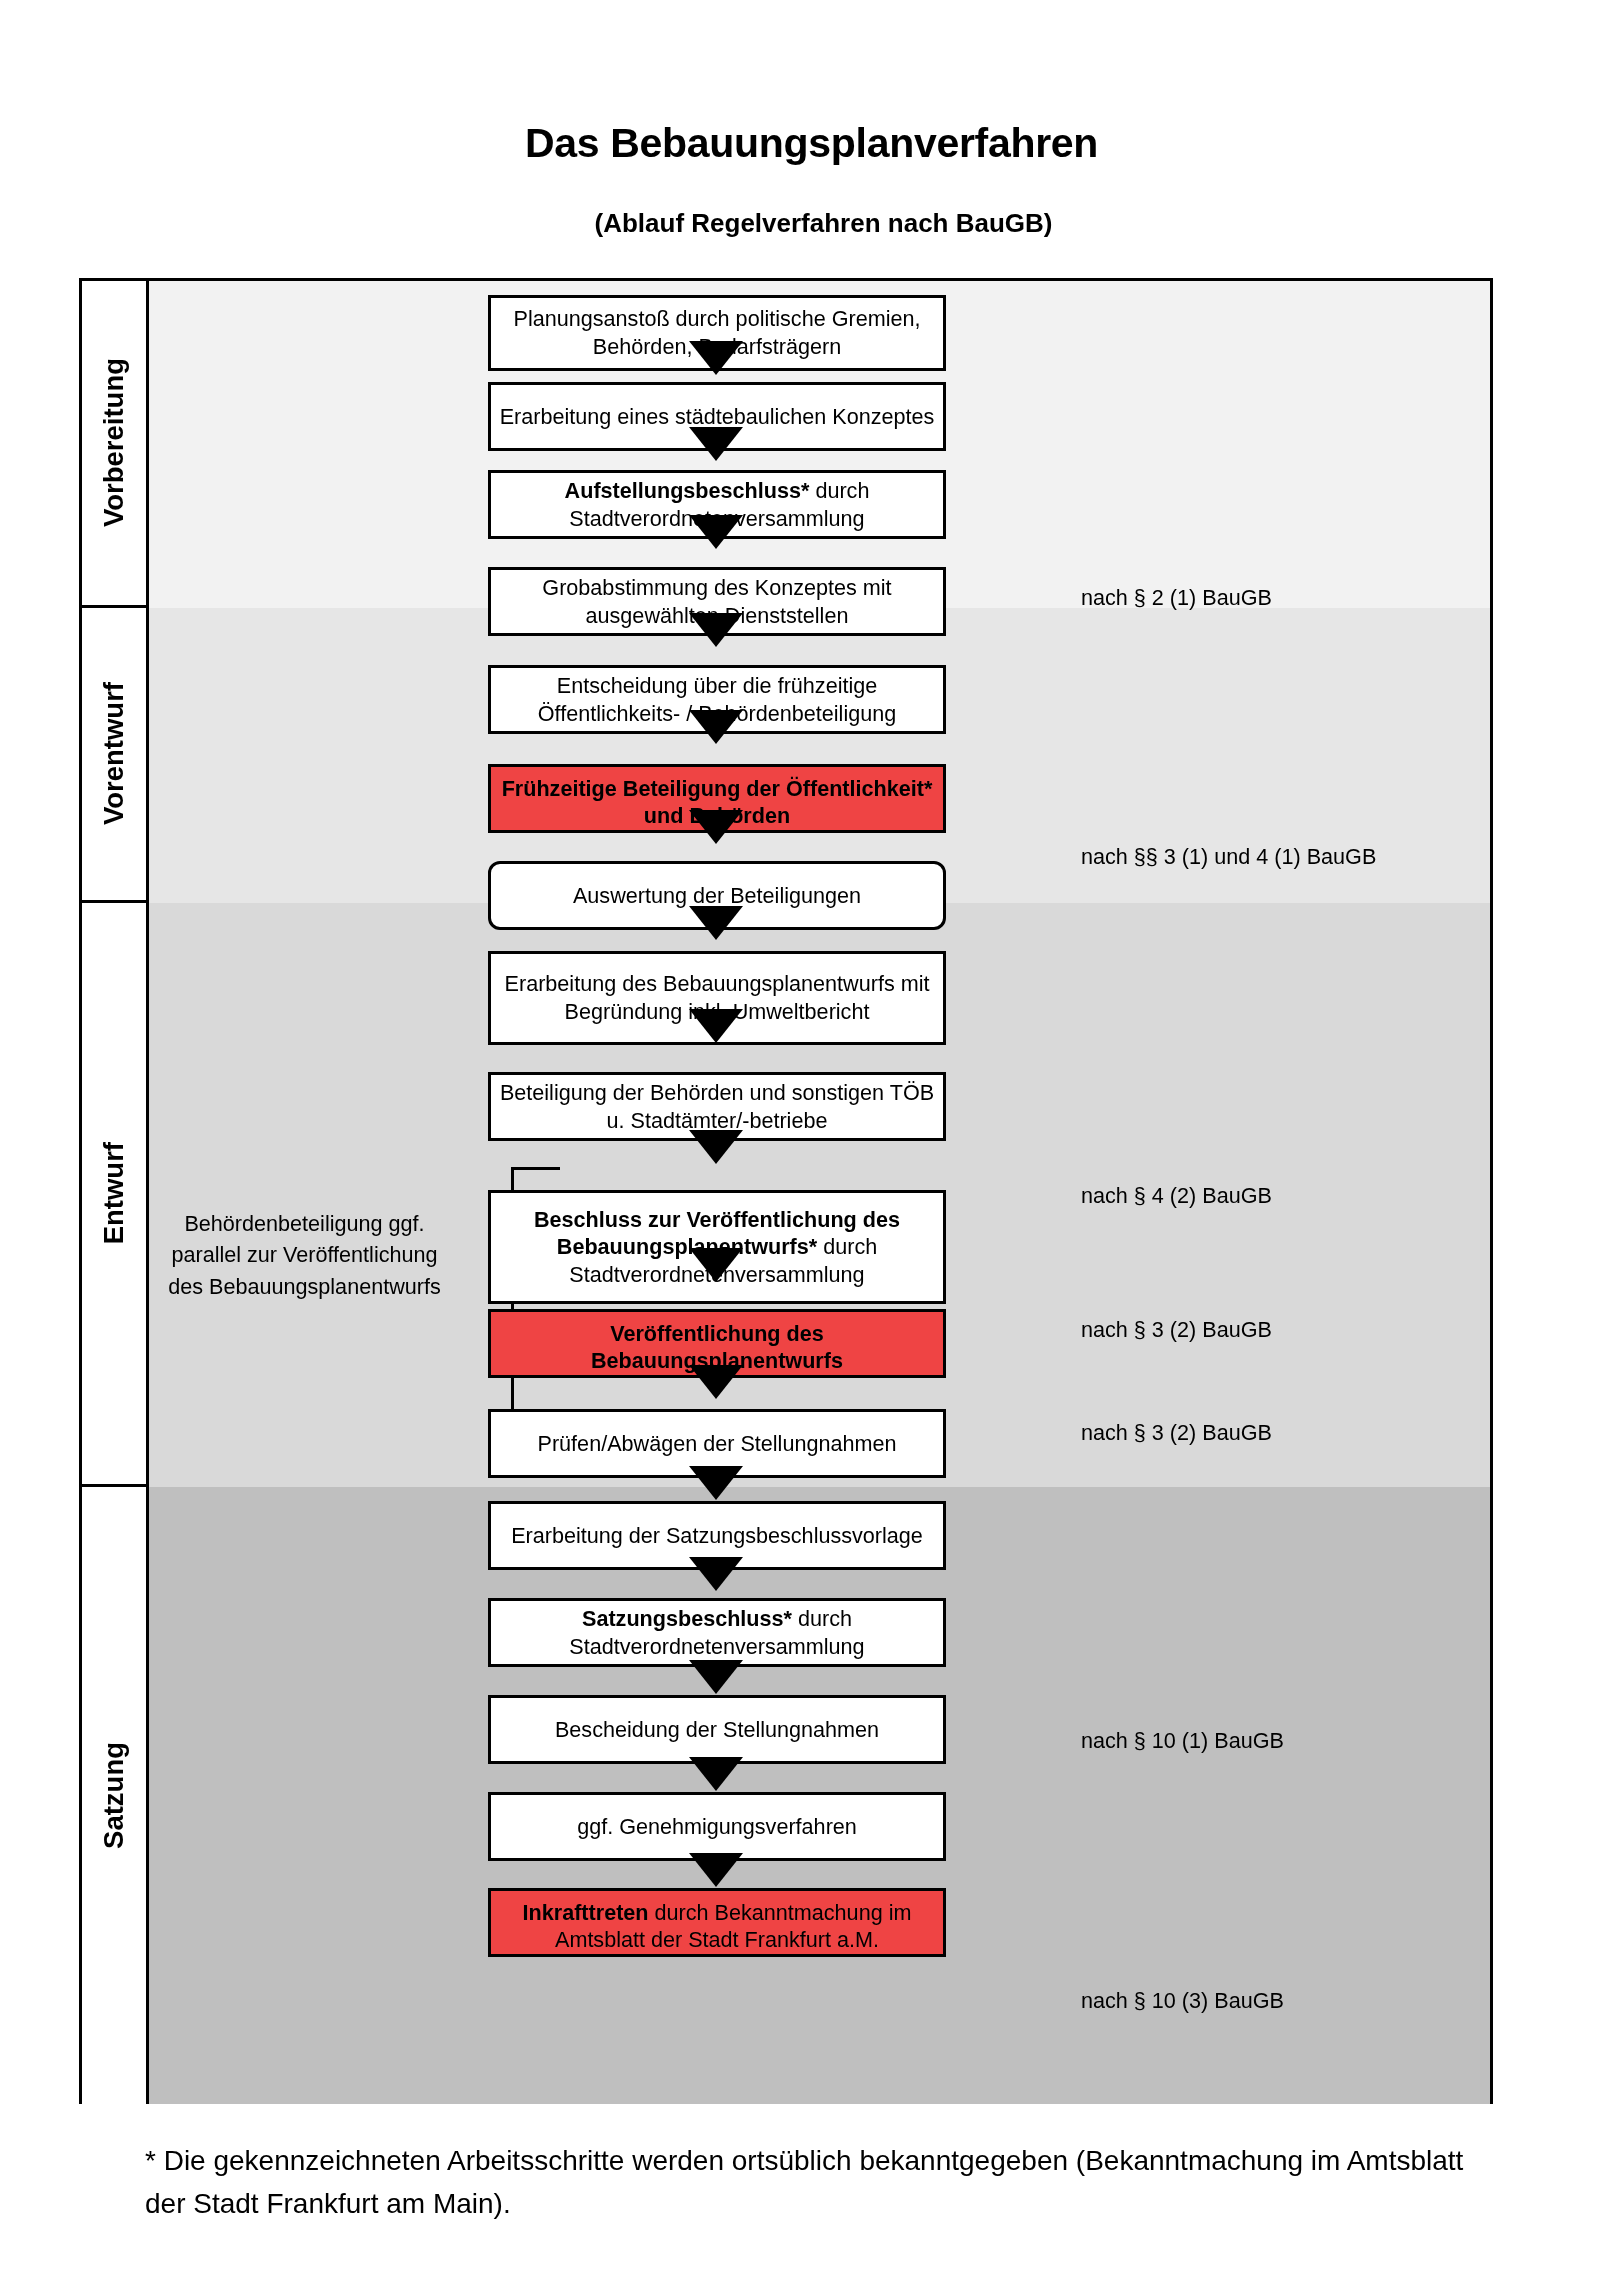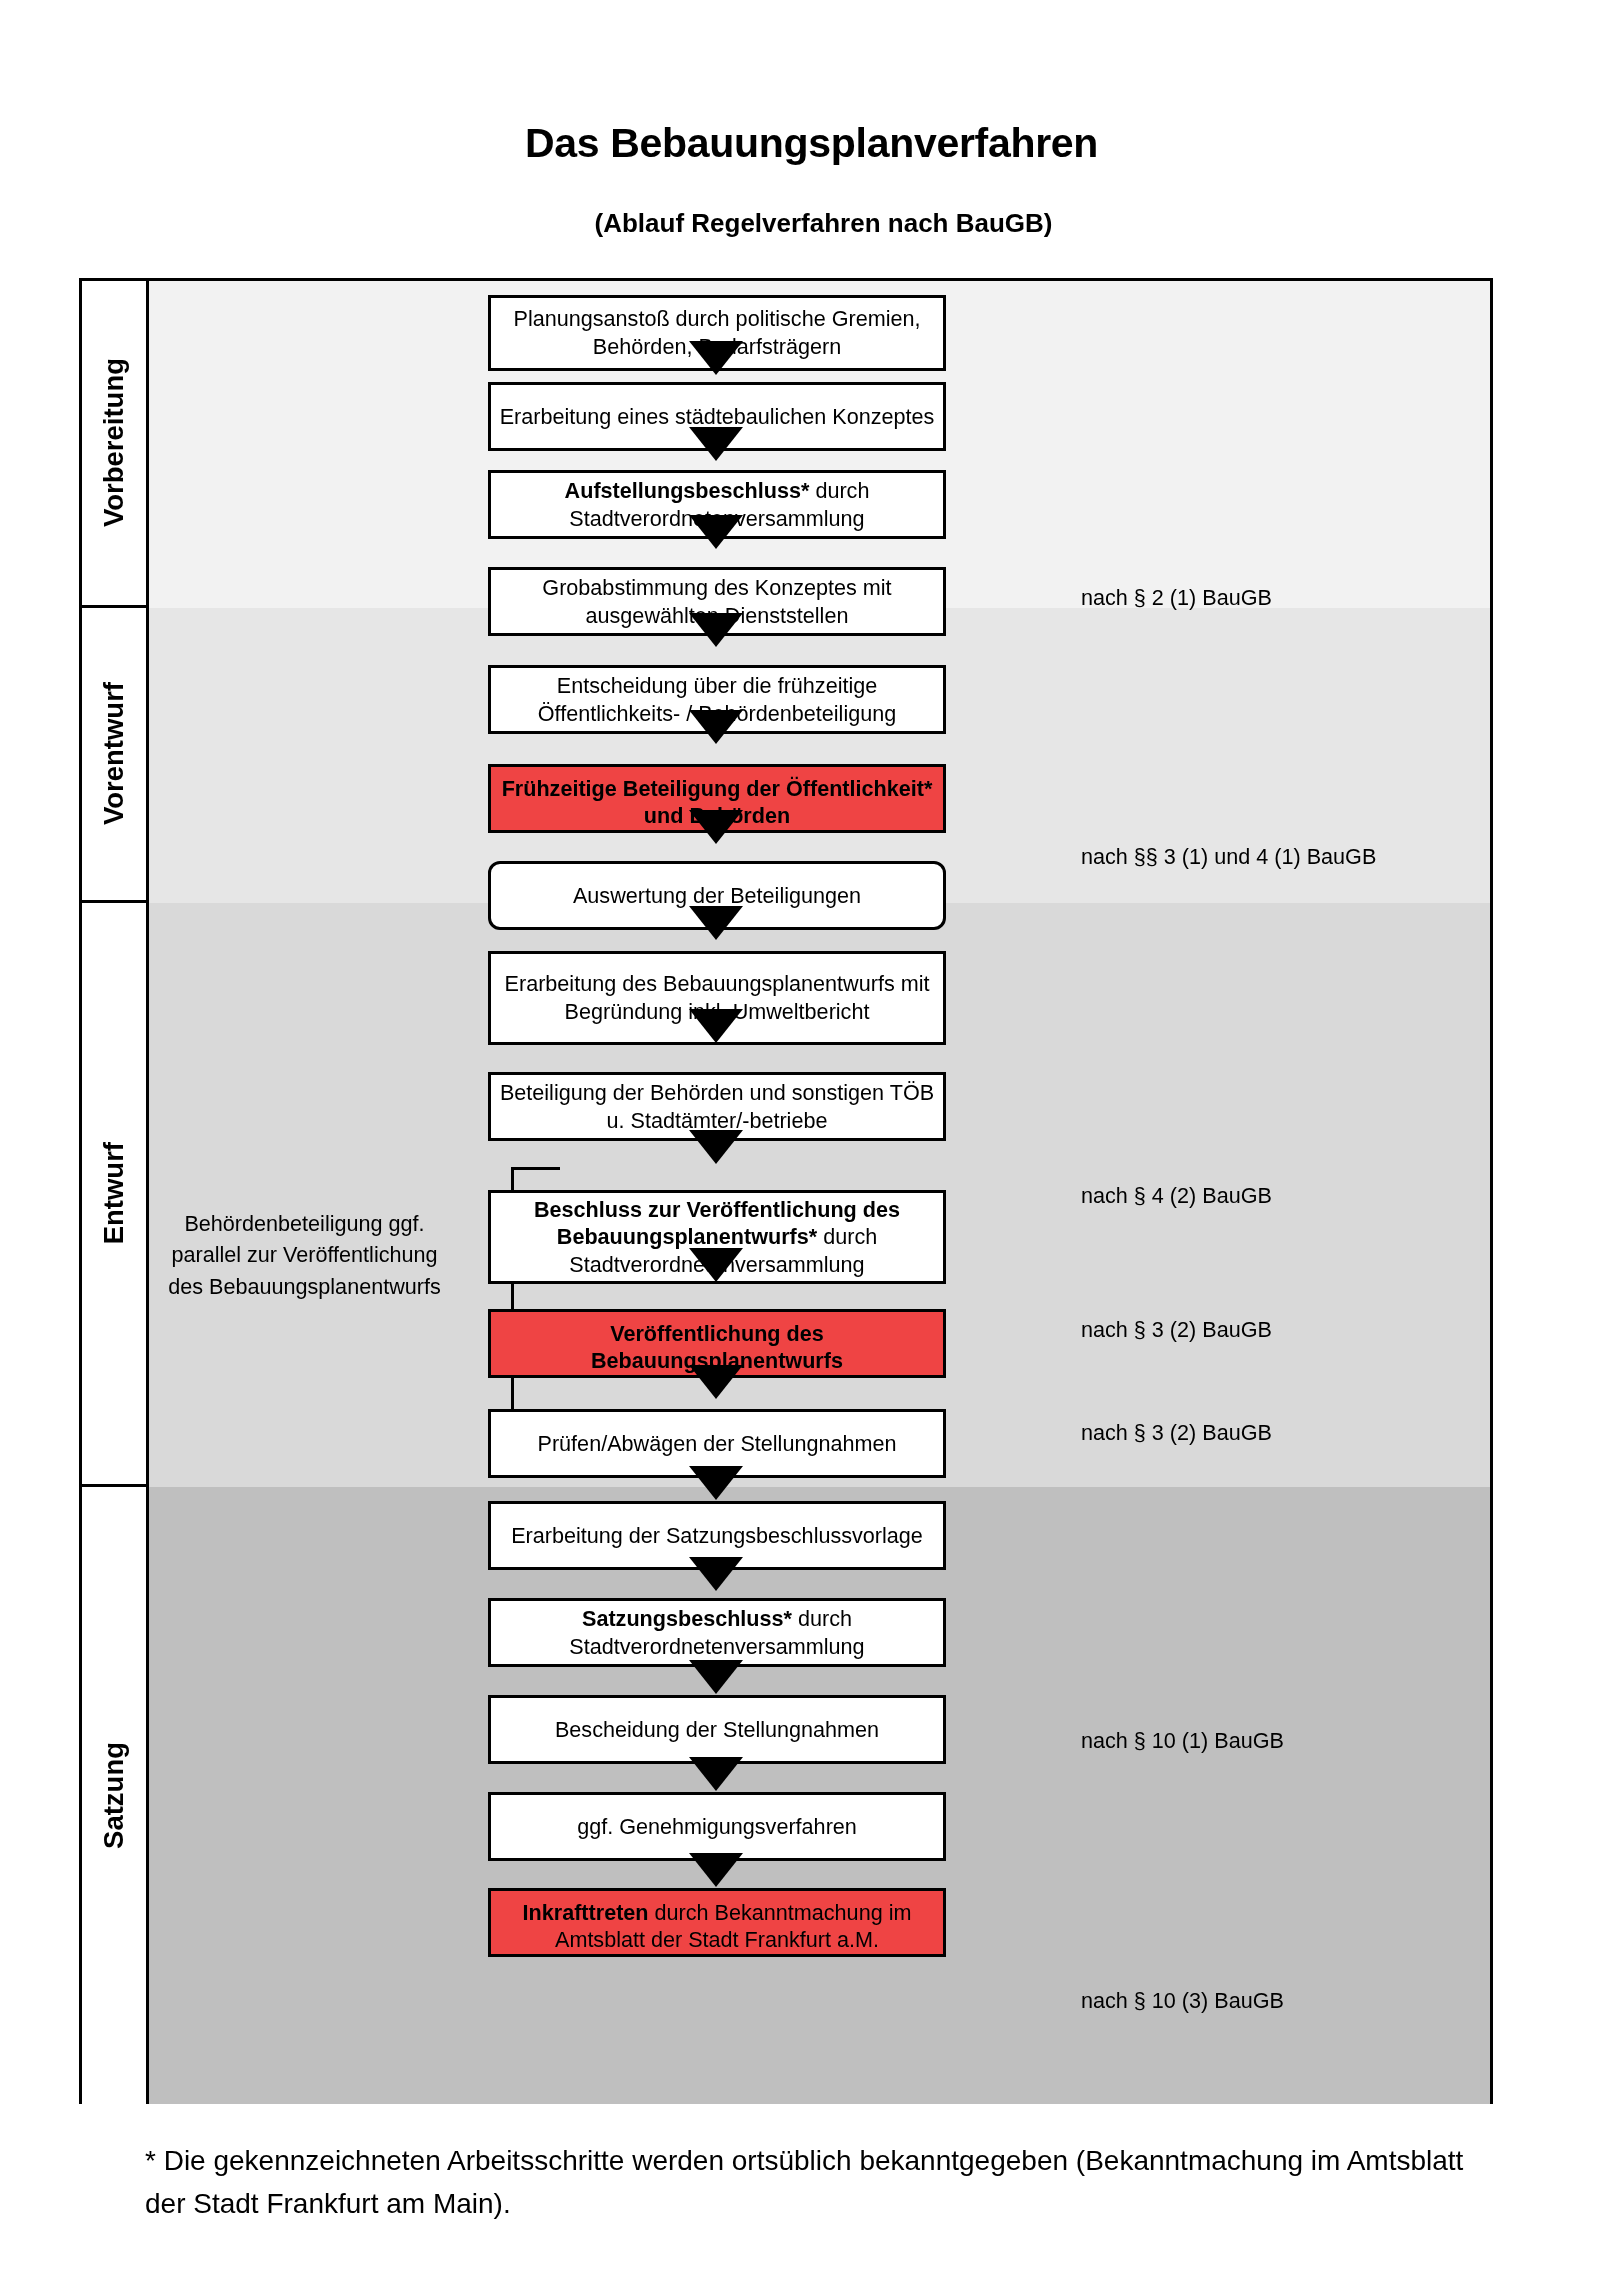--- a/index.html
+++ b/index.html
@@ -196,21 +196,21 @@
   </div>
 
 <div class="pbox" style="top:951px;height:94px;">
   <span>Erarbeitung des Bebauungsplanentwurfs mit Begründung inkl. Umweltbericht</span>
   </div>
 
 <div class="pbox" style="top:1072px;height:69px;">
   <span>Beteiligung der Behörden und sonstigen TÖB u. Stadtämter/-betriebe</span>
   </div>
 
-<div class="pbox" style="top:1190px;height:94px;">
+<div class="pbox" style="top:1190px;height:114px;">
   <span><b>Beschluss zur Veröffentlichung des Bebauungsplanentwurfs*</b><span> durch Stadtverordnetenversammlung</span></span>
   </div>
 
 <div class="pbox hl" style="top:1309px;height:69px;">
   <span><b>Veröffentlichung des Bebauungsplanentwurfs</b></span>
   </div>
 
 <div class="pbox" style="top:1409px;height:69px;">
   <span>Prüfen/Abwägen der Stellungnahmen</span>
   </div>

